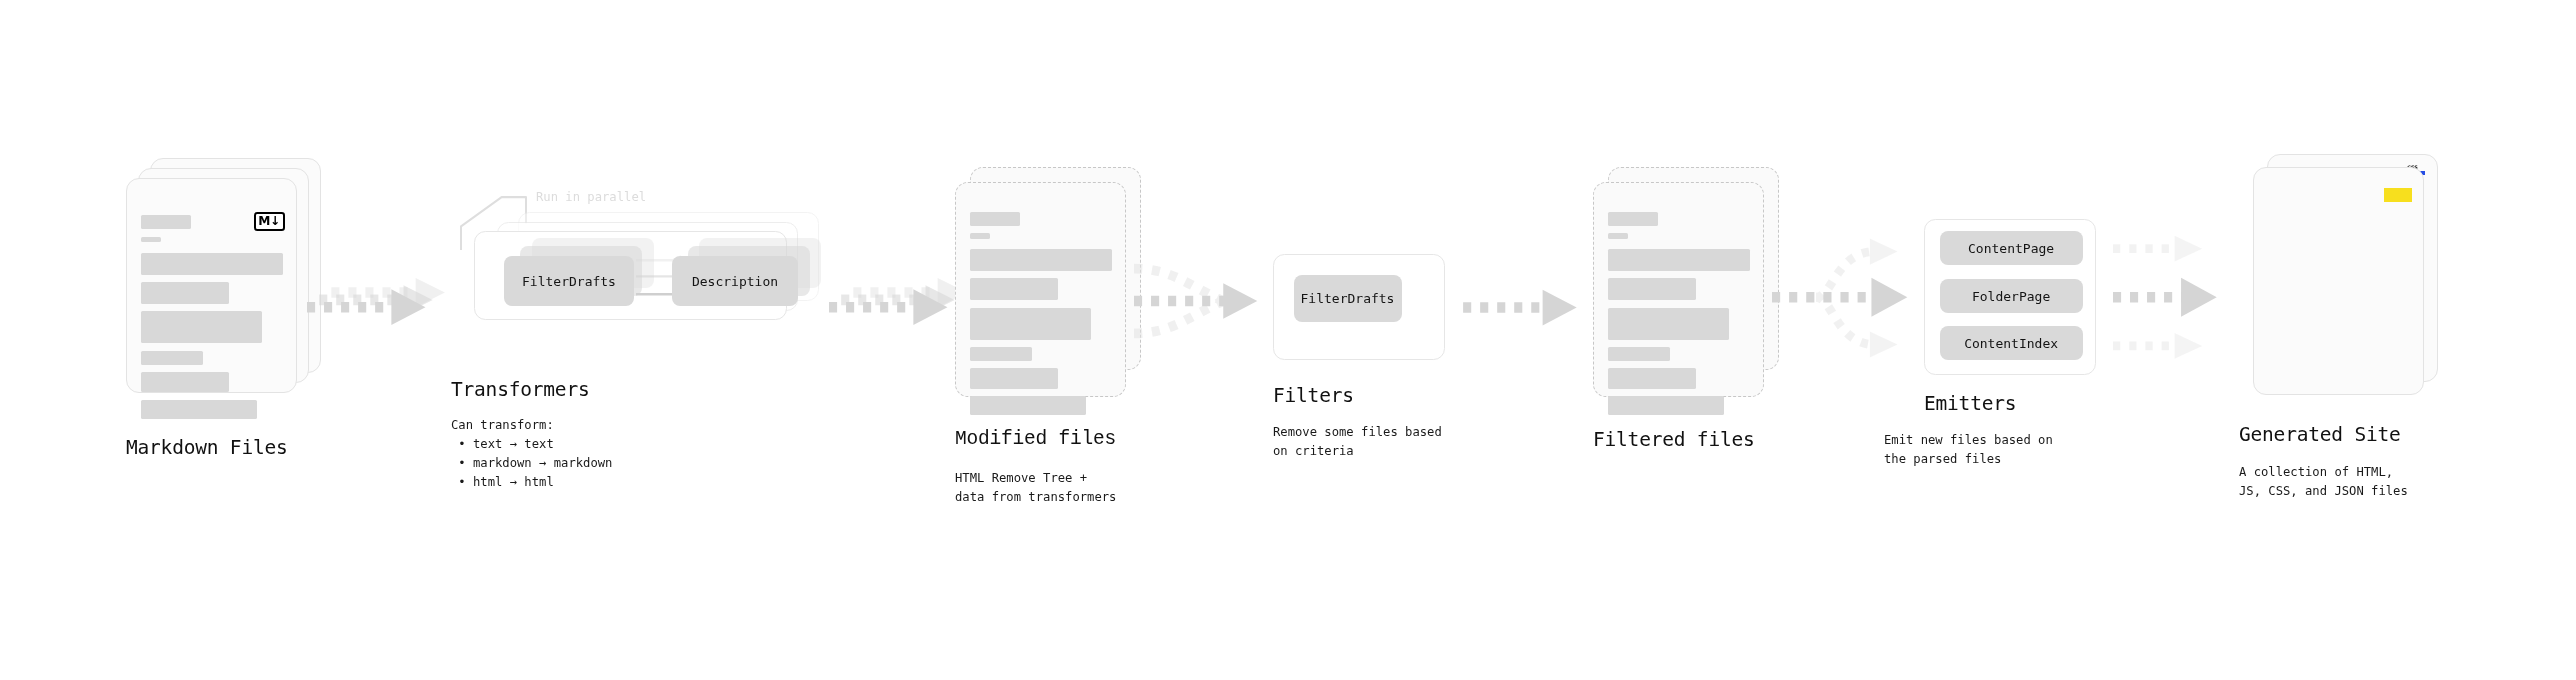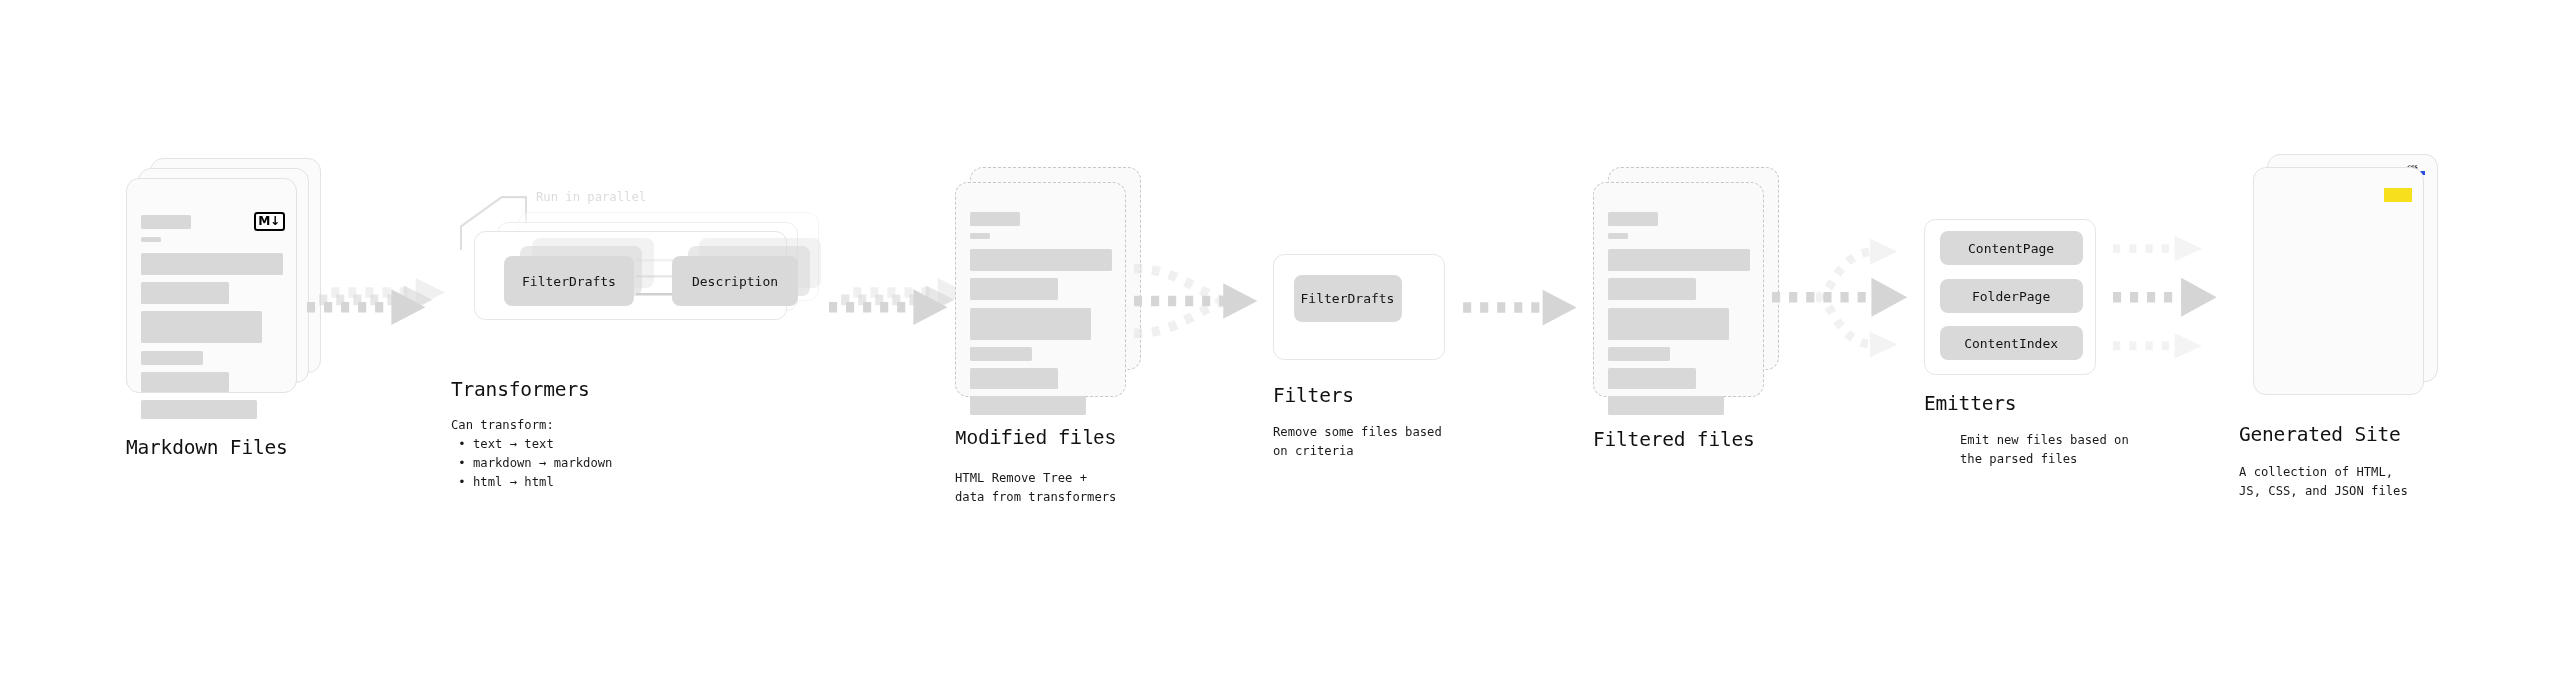--- a/index.html
+++ b/index.html
@@ -348,21 +348,21 @@
 
   <div class="node" style="left:1924px; top:219px;">
     <div class="box" style="position:relative; left:0; top:0; width:172px; height:156px;">
       <div class="pill" style="position:absolute; left:14.6px; top:11.4px; width:143px; height:34px;">ContentPage</div>
       <div class="pill" style="position:absolute; left:14.6px; top:59px; width:143px; height:34px;">FolderPage</div>
       <div class="pill" style="position:absolute; left:14.6px; top:106px; width:143px; height:34px;">ContentIndex</div>
     </div>
   </div>
 
   <div class="node caption-title" style="left:1924px; top:392px;">Emitters</div>
-  <div class="node caption-sub" style="left:1960px; top:421px;">Emit new files based on
+  <div class="node caption-sub" style="left:1884px; top:421px;">Emit new files based on
 the parsed files</div>
 
   <div class="arrow" style="left:2113px; top:219px;">
     <svg width="154" height="163" viewBox="0 0 190 200" fill="none" xmlns="http://www.w3.org/2000/svg">
       <g opacity="0.42">
         <path d="M0 36 H78" stroke="#e2e2e2" stroke-width="11" stroke-dasharray="9 11"></path>
         <path d="M76 20 L110 36 L76 52 Z" fill="#e6e6e6"></path>
       </g>
       <g opacity="1">
         <path d="M0 96 H86" stroke="#d5d5d5" stroke-width="13" stroke-dasharray="10 11"></path>

